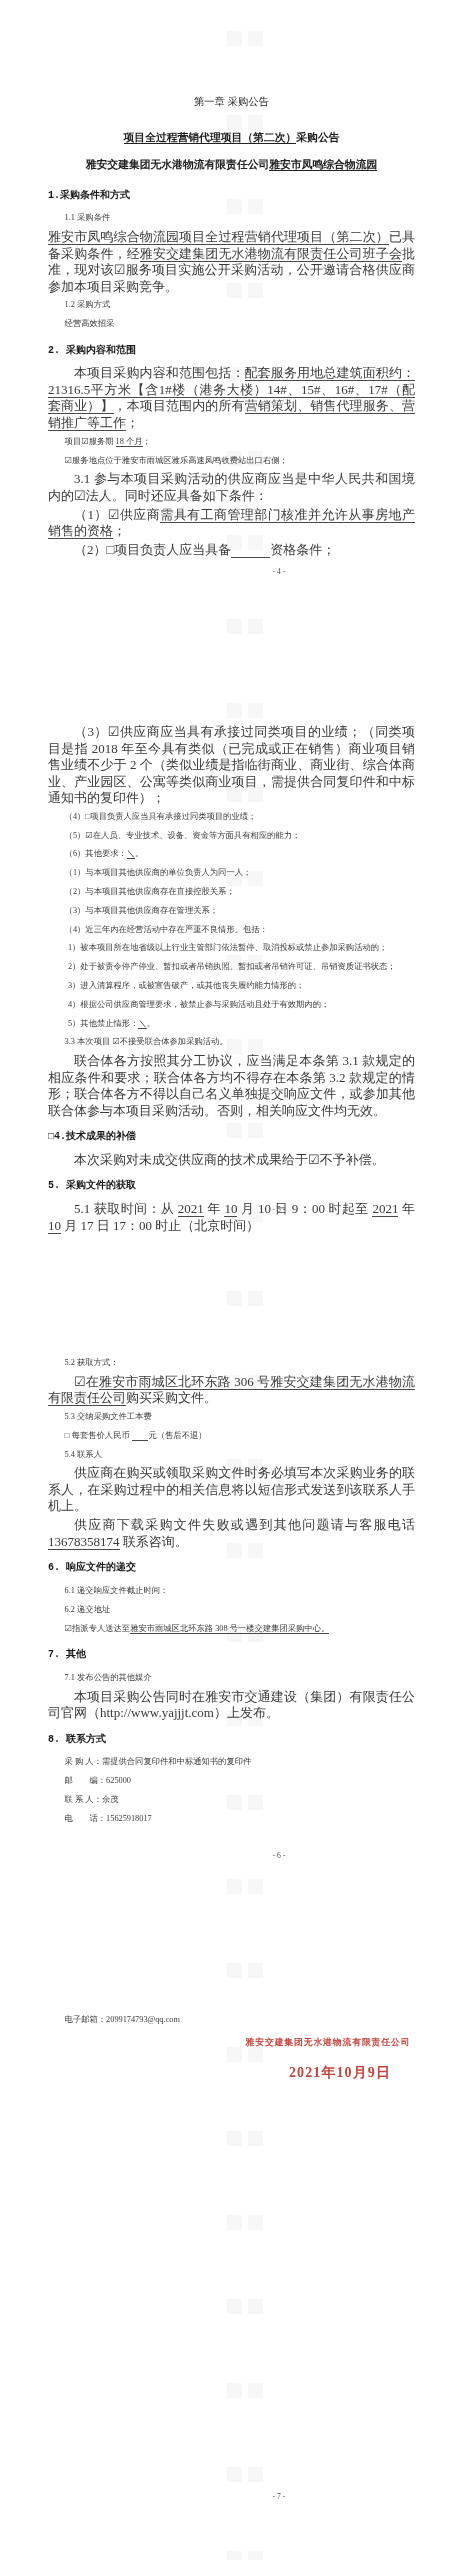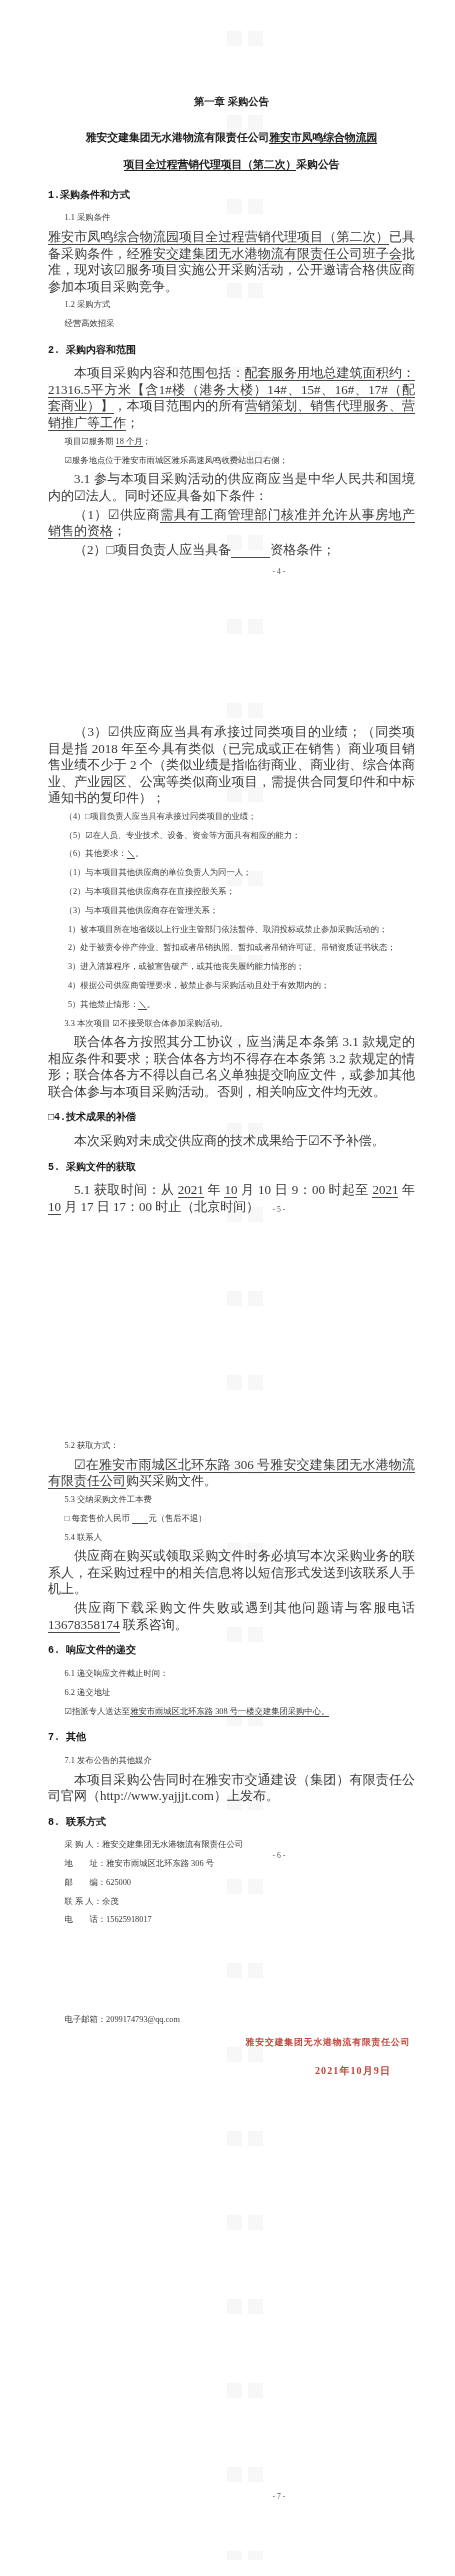--- a/index.html
+++ b/index.html
@@ -4,53 +4,53 @@
 <style>
   html,body{margin:0;padding:0;}
   body{width:456px;height:2576px;background:#ffffff;position:relative;
        font-family:"Liberation Serif","DejaVu Serif",serif;color:#3a3a3a;}
   .doc{position:relative;width:456px;height:2576px;overflow:hidden;}
   
   .wm{position:absolute;top:31px;height:2529px;width:15px;
       background:repeating-linear-gradient(180deg,#f7f7f7 0 15px,transparent 15px 84px);}
   .wm.c1{left:227px;} .wm.c2{left:248px;}
   .page{position:absolute;left:48px;width:367px;}
-  .p1{top:93px;} .p2{top:724px;} .p3{top:1438px;} .p4{top:2012px;height:513px;}
+  .p1{top:93px;} .p2{top:724px;} .p3{top:1355px;} .p4{top:2012px;height:513px;}
   .blocks{width:367px;}
   .chapter{text-align:center;font-family:"Liberation Sans","DejaVu Sans",sans-serif;
-           font-weight:bold;font-size:10.3px;line-height:17px;color:#222;margin:0 0 13.7px;}
+           font-weight:normal;font-size:10.3px;line-height:17px;color:#222;margin:0 0 13.7px;}
   .title{text-align:center;font-family:"Liberation Sans","DejaVu Sans",sans-serif;
          font-weight:bold;font-size:10.8px;line-height:27px;color:#222;margin:0;}
   .h{font-family:Liberation Mono, monospace;font-weight:bold;
      font-size:10px;line-height:19px;color:#1a1a1a;margin:8px 0 5.7px;}
   .item{font-size:8.3px;line-height:16.5px;margin:0 0 2.3px;text-indent:2em;}
   .item2{text-indent:2.4em;}
   .para{font-size:13px;line-height:16.5px;margin:0 0 2.3px;text-indent:2em;text-align:justify;}
   .noindent{text-indent:0;}
   .u{border-bottom:0.6px solid #4a4a4a;}
   .title .u{border-bottom:1.1px solid #222;}
   .pf{position:absolute;left:239px;width:80px;text-align:center;
       font-size:7.7px;line-height:15px;color:#555;}
   .stamp-line{position:absolute;right:4.6px;top:25px;white-space:nowrap;
       font-size:8.8px;letter-spacing:0.9px;font-weight:bold;}
   .stamp-date{position:absolute;right:24px;top:52px;white-space:nowrap;
-      font-size:10px;letter-spacing:1.1px;font-weight:bold;}
+      font-size:14px;letter-spacing:1.1px;font-weight:bold;}
 </style>
 </head>
 <body>
 
 <div class="doc">
   <div class="wm c1"></div>
   <div class="wm c2"></div>
 
   <section class="page p1">
     <div class="blocks">
         <div class="chapter"><span>第一章 采购公告</span></div>
+        <div class="title"><span class="u">项目全过程营销代理项目（第二次）</span><span>采购公告</span></div>
         <div class="title"><span>雅安交建集团无水港物流有限责任公司</span><span class="u">雅安市凤鸣综合物流园</span></div>
-        <div class="title"><span class="u">项目全过程营销代理项目（第二次）</span><span>采购公告</span></div>
         <div class="h"><span>1.采购条件和方式</span></div>
         <div class="item"><span>1.1 采购条件</span></div>
         <div class="para noindent"><span class="u">雅安市凤鸣综合物流园项目全过程营销代理项目（第二次）</span><span>已具备采购条件，经</span><span class="u">雅安交建集团无水港物流有限责任公司班子会</span><span>批准，现对该</span><span>☑</span><span>服务项目实施公开采购活动，公开邀请合格供应商参加本项目采购竞争。</span></div>
         <div class="item"><span>1.2 采购方式</span></div>
         <div class="item"><span>经营高效招采</span></div>
         <div class="h"><span>2. 采购内容和范围</span></div>
         <div class="para"><span>本项目采购内容和范围包括：</span><span class="u">配套服务用地总建筑面积约：21316.5平方米【含1#楼（港务大楼）14#、15#、16#、17#（配套商业）】</span><span>，本项目范围内的所有</span><span class="u">营销策划、销售代理服务、营销推广等工作</span><span>；</span></div>
         <div class="item"><span>项目</span><span>☑</span><span>服务期 </span><span class="u">18 个月</span><span>；</span></div>
         <div class="item"><span>☑</span><span>服务地点位于雅安市雨城区雅乐高速凤鸣收费站出口右侧；</span></div>
         <div class="para"><span>3.1 参与本项目采购活动的供应商应当是中华人民共和国境内的</span><span>☑</span><span>法人。同时还应具备如下条件：</span></div>
@@ -61,20 +61,21 @@
 
   <section class="page p2">
     <div class="blocks">
         <div class="para"><span>（3）</span><span>☑</span><span>供应商应当具有承接过同类项目的业绩；（同类项目是指 2018 年至今具有类似（已完成或正在销售）商业项目销售业绩不少于 2 个（类似业绩是指临街商业、商业街、综合体商业、产业园区、公寓等类似商业项目，需提供合同复印件和中标通知书的复印件）；</span></div>
         <div class="item"><span>（4）</span><span>□</span><span>项目负责人应当具有承接过同类项目的业绩；</span></div>
         <div class="item"><span>（5）</span><span>☑</span><span>在人员、专业技术、设备、资金等方面具有相应的能力；</span></div>
         <div class="item"><span>（6）其他要求：</span><span class="u">＼</span><span>。</span></div>
         <div class="item"><span>（1）与本项目其他供应商的单位负责人为同一人；</span></div>
         <div class="item"><span>（2）与本项目其他供应商存在直接控股关系；</span></div>
         <div class="item"><span>（3）与本项目其他供应商存在管理关系；</span></div>
+        <div class="item"><span>（4）近三年内在经营活动中存在严重不良情形。包括：</span></div>
         <div class="item item2"><span>1）被本项目所在地省级以上行业主管部门依法暂停、取消投标或禁止参加采购活动的；</span></div>
         <div class="item item2"><span>2）处于被责令停产停业、暂扣或者吊销执照、暂扣或者吊销许可证、吊销资质证书状态；</span></div>
         <div class="item item2"><span>3）进入清算程序，或被宣告破产，或其他丧失履约能力情形的；</span></div>
         <div class="item item2"><span>4）根据公司供应商管理要求，被禁止参与采购活动且处于有效期内的；</span></div>
         <div class="item item2"><span>5）其他禁止情形：</span><span class="u">＼</span><span>。</span></div>
         <div class="item"><span>3.3 本次项目 </span><span>☑</span><span>不接受联合体参加采购活动。</span></div>
         <div class="para"><span>联合体各方按照其分工协议，应当满足本条第 3.1 款规定的相应条件和要求；联合体各方均不得存在本条第 3.2 款规定的情形；联合体各方不得以自己名义单独提交响应文件，或参加其他联合体参与本项目采购活动。否则，相关响应文件均无效。</span></div>
         <div class="h"><span>□</span><span>4.技术成果的补偿</span></div>
         <div class="para"><span>本次采购对未成交供应商的技术成果给于</span><span>☑</span><span>不予补偿。</span></div>
         <div class="h"><span>5. 采购文件的获取</span></div>
@@ -92,22 +93,21 @@
         <div class="para"><span>供应商在购买或领取采购文件时务必填写本次采购业务的联系人，在采购过程中的相关信息将以短信形式发送到该联系人手机上。</span></div>
         <div class="para"><span>供应商下载采购文件失败或遇到其他问题请与客服电话 </span><span class="u">13678358174</span><span> 联系咨询。</span></div>
         <div class="h"><span>6. 响应文件的递交</span></div>
         <div class="item"><span>6.1 递交响应文件截止时间：</span></div>
         <div class="item"><span>6.2 递交地址</span></div>
         <div class="item"><span>☑</span><span>指派专人送达至</span><span class="u">雅安市雨城区北环东路 308 号一楼交建集团采购中心。</span></div>
         <div class="h"><span>7. 其他</span></div>
         <div class="item"><span>7.1 发布公告的其他媒介</span></div>
         <div class="para"><span>本项目采购公告同时在雅安市交通建设（集团）有限责任公司官网</span><span>（http://www.yajjjt.com）</span><span>上发布。</span></div>
         <div class="h"><span>8. 联系方式</span></div>
-        <div class="item"><span>采 购 人：雅安交建集团无水港物流有限责任公司</span></div>
-        <div class="item"><span>地　　址：雅安市雨城区北环东路 306 号</span></div>
+        <div class="item"><span>采 购 人：需提供合同复印件和中标通知书的复印件</span></div>
         <div class="item"><span>邮　　编：625000</span></div>
         <div class="item"><span>联 系 人：余茂</span></div>
         <div class="item"><span>电　　话：15625918017</span></div>
       </div>
   </section>
 
   <section class="page p4">
     <div class="blocks">
         <div class="item"><span>电子邮箱：2099174793@qq.com</span></div>
       </div>

